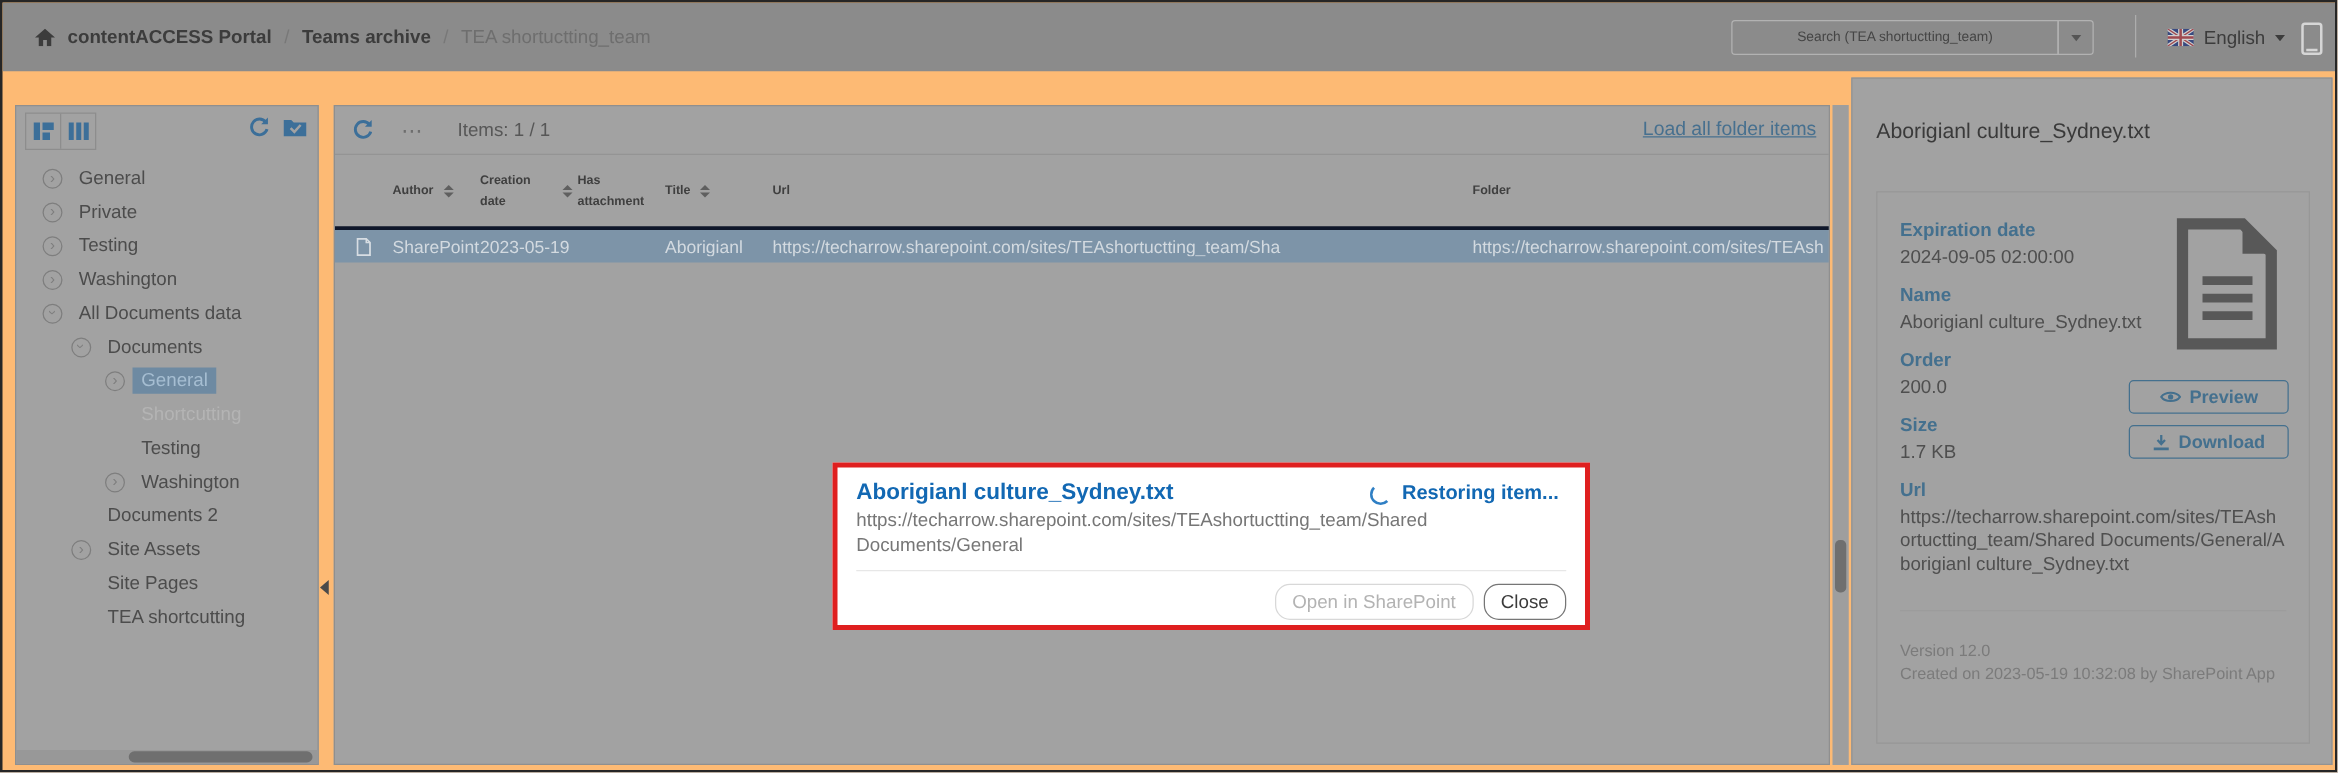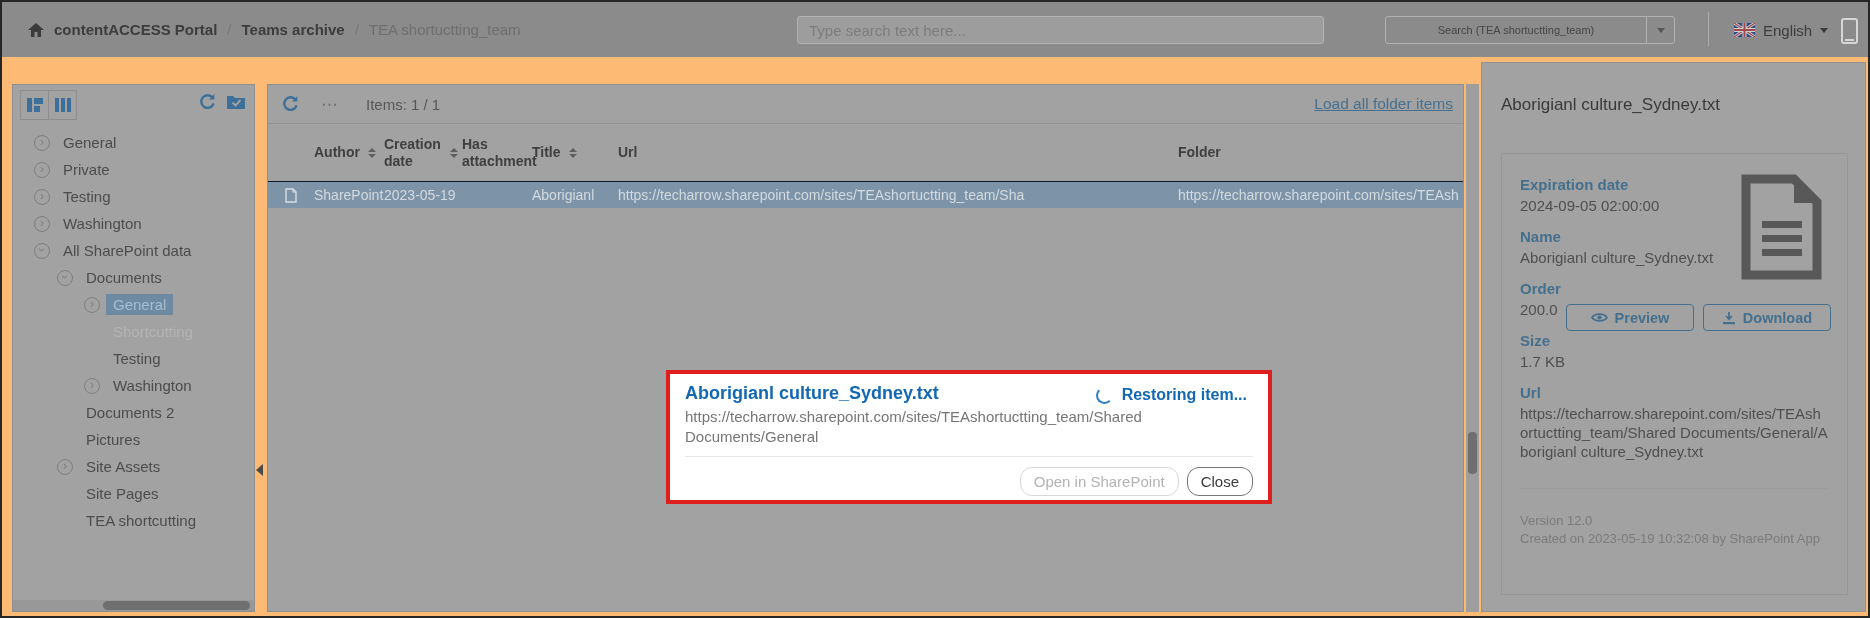--- a/index.html
+++ b/index.html
@@ -52,21 +52,21 @@
   .side-hscroll .thumb{position:absolute;left:90px;right:4px;top:1px;bottom:1px;background:#6f6f6f;border-radius:5px;cursor:pointer;}
   .collapse-handle{position:absolute;left:254px;top:462px;width:0;height:0;border-top:6px solid transparent;border-bottom:6px solid transparent;border-right:7px solid #4a4a4a;cursor:pointer;}
 
   
   .listpanel{position:absolute;left:265px;top:82px;width:1197px;height:528px;box-sizing:border-box;background:#a2a2a2;border:1px solid #8f8f8f;}
   .ltoolbar{position:relative;height:38px;border-bottom:1px solid #949494;display:flex;align-items:center;}
   .ltoolbar .refresh-wrap{margin-left:13px;}
   .more-dots{margin-left:15px;color:#6e6e6e;font-size:17px;background:none;border:none;cursor:pointer;line-height:1;}
   .items-count{margin-left:22px;color:#575757;font-size:15px;}
   .load-link{margin-left:auto;margin-right:10px;color:#47708f;font-size:15.5px;text-decoration:underline;cursor:pointer;}
-  .thead{display:flex;height:57px;align-items:center;border-bottom:1px solid #0f172a;font-size:14px;font-weight:bold;color:#3f3f3f;}
+  .thead{display:flex;height:57px;align-items:center;border-bottom:3px solid #0f172a;font-size:10px;font-weight:bold;color:#3f3f3f;}
   .th{box-sizing:border-box;display:flex;align-items:center;padding-right:4px;line-height:17px;}
   .sorticon{display:inline-flex;flex-direction:column;gap:2px;margin-left:8px;flex:0 0 auto;}
   .s-up{width:0;height:0;border-left:4px solid transparent;border-right:4px solid transparent;border-bottom:4px solid #5f5f5f;}
   .s-down{width:0;height:0;border-left:4px solid transparent;border-right:4px solid transparent;border-top:4px solid #5f5f5f;}
   .trow{display:flex;height:26px;align-items:center;background:#7d94a8;color:#d3dae0;font-size:14px;cursor:pointer;}
   .td{box-sizing:border-box;overflow:hidden;white-space:nowrap;padding-right:6px;}
   .td.iconcell{display:flex;justify-content:center;padding-right:0;}
 
   
   .vstrip{position:absolute;left:1464px;top:82px;width:13px;height:528px;background:#9e9e9e;}
@@ -76,21 +76,21 @@
   .details{position:absolute;left:1479px;top:60px;width:385px;height:550px;box-sizing:border-box;background:#a2a2a2;border:1px solid #929292;}
   .d-title{position:absolute;left:19px;top:32px;font-size:17px;color:#3a3a3a;white-space:nowrap;}
   .card{position:absolute;left:19px;top:90px;width:347px;height:442px;box-sizing:border-box;border:1px solid #979797;padding:13px 18px;}
   .field{width:212px;}
   .field.full{width:308px;}
   .f-label{margin-top:13px;color:#44708e;font-weight:bold;font-size:15px;}
   .field:first-child .f-label{margin-top:9px;}
   .f-value{margin-top:3px;color:#4f4f4f;font-size:15px;line-height:19px;}
   .field.full .f-value{word-break:break-all;}
   .doc-big{position:absolute;right:24px;top:20px;}
-  .actions{position:absolute;right:16px;top:150px;display:flex;flex-direction:row;gap:9px;}
+  .actions{position:absolute;right:16px;top:150px;display:flex;flex-direction:column;gap:9px;}
   .act-btn{width:128px;height:27px;box-sizing:border-box;border:1px solid #44708e;border-radius:4px;background:transparent;color:#44708e;font-size:14.5px;font-weight:bold;font-family:inherit;display:flex;align-items:center;justify-content:center;gap:7px;cursor:pointer;}
   .meta{border-top:1px solid #9c9c9c;margin-top:27px;padding-top:23px;color:#7b7b7b;font-size:13px;line-height:17.5px;}
 
   
   .dialog{position:absolute;left:664px;top:368px;width:606px;height:134px;box-sizing:border-box;background:#fff;border:4px solid #df1f1f;padding:9px 15px;z-index:40;}
   .dlg-head{display:flex;justify-content:space-between;align-items:flex-start;}
   .dlg-title{font-size:18px;font-weight:bold;color:#1268b3;cursor:pointer;}
   .dlg-status{display:flex;align-items:center;gap:9px;font-size:16px;font-weight:bold;color:#1268b3;padding:3px 6px 0 0;}
   .spinner{width:13px;height:13px;border-radius:50%;border:2px solid transparent;border-bottom-color:#2f7fc4;border-left-color:#2f7fc4;animation:spin 1.1s linear infinite;}
   @keyframes spin{to{transform:rotate(360deg)}}
@@ -113,21 +113,20 @@
             <path d="M8 0 L16 7 H13 V14 H9.5 V9 H6.5 V14 H3 V7 H0 Z" fill="#3c3c3c"></path>
           </svg>
       </span>
       <a class="crumb">contentACCESS Portal</a>
       <span class="crumb-sep">/</span>
       <a class="crumb">Teams archive</a>
       <span class="crumb-sep">/</span>
       <span class="crumb current">TEA shortuctting_team</span>
     </div>
 
-    <input class="search-input" type="text" placeholder="Type search text here..." style="">
 
     <div class="search-split">
       <button class="search-main">Search (TEA shortuctting_team)</button>
       <button class="search-caret">
           <span class="caret-down"></span>
         </button>
     </div>
 
     <div class="header-divider"></div>
 
@@ -203,21 +202,21 @@
         <div class="titem lvl0">
           <span class="ticon">
             <i>›</i>
           </span>
           <span class="tlabel">Washington</span>
         </div>
         <div class="titem lvl0">
           <span class="ticon expanded">
             <i>›</i>
           </span>
-          <span class="tlabel">All SharePoint data</span>
+          <span class="tlabel">All Documents data</span>
         </div>
         <div class="titem lvl1">
           <span class="ticon expanded">
             <i>›</i>
           </span>
           <span class="tlabel">Documents</span>
         </div>
         <div class="titem lvl2 selected">
           <span class="ticon">
             <i>›</i>
@@ -234,24 +233,20 @@
         </div>
         <div class="titem lvl2">
           <span class="ticon">
             <i>›</i>
           </span>
           <span class="tlabel">Washington</span>
         </div>
         <div class="titem lvl1">
           <span class="ticon placeholder"></span>
           <span class="tlabel">Documents 2</span>
-        </div>
-        <div class="titem lvl1">
-          <span class="ticon placeholder"></span>
-          <span class="tlabel">Pictures</span>
         </div>
         <div class="titem lvl1">
           <span class="ticon">
             <i>›</i>
           </span>
           <span class="tlabel">Site Assets</span>
         </div>
         <div class="titem lvl1">
           <span class="ticon placeholder"></span>
           <span class="tlabel">Site Pages</span>

